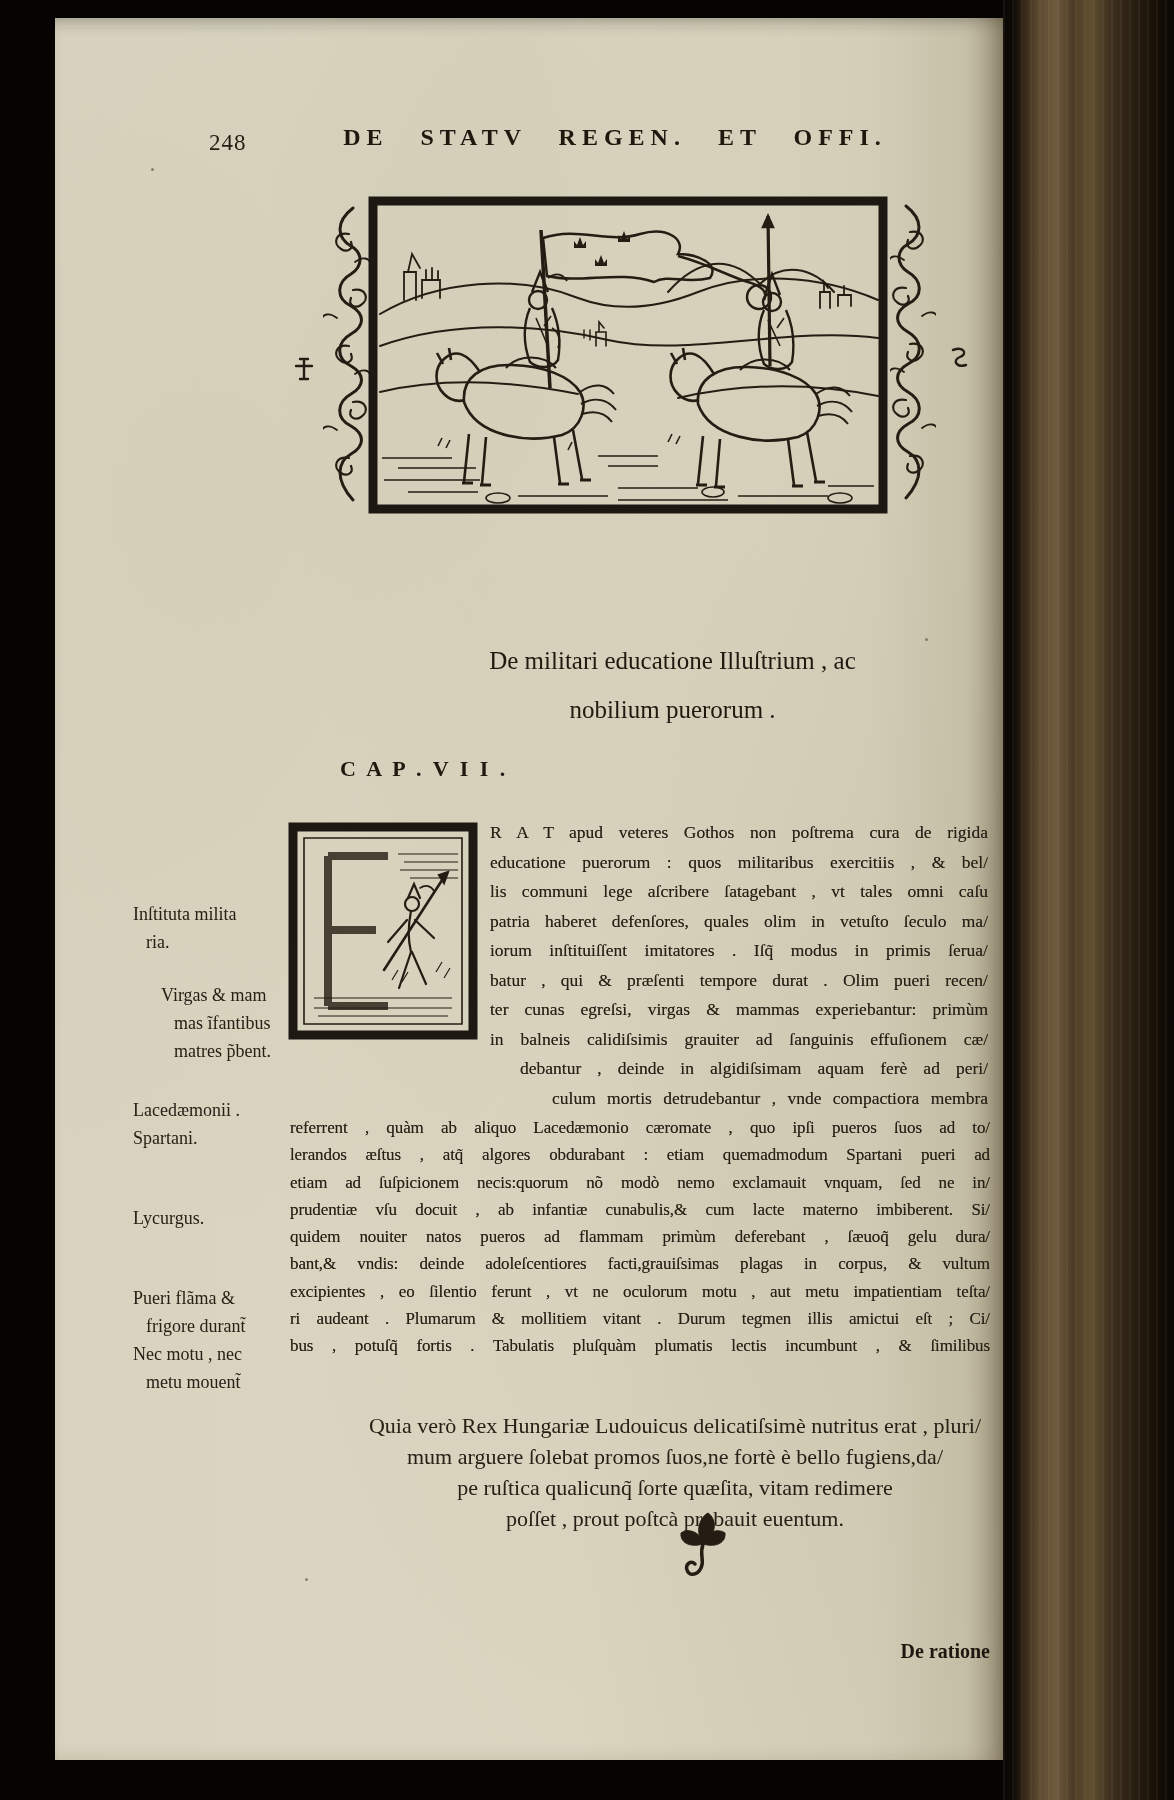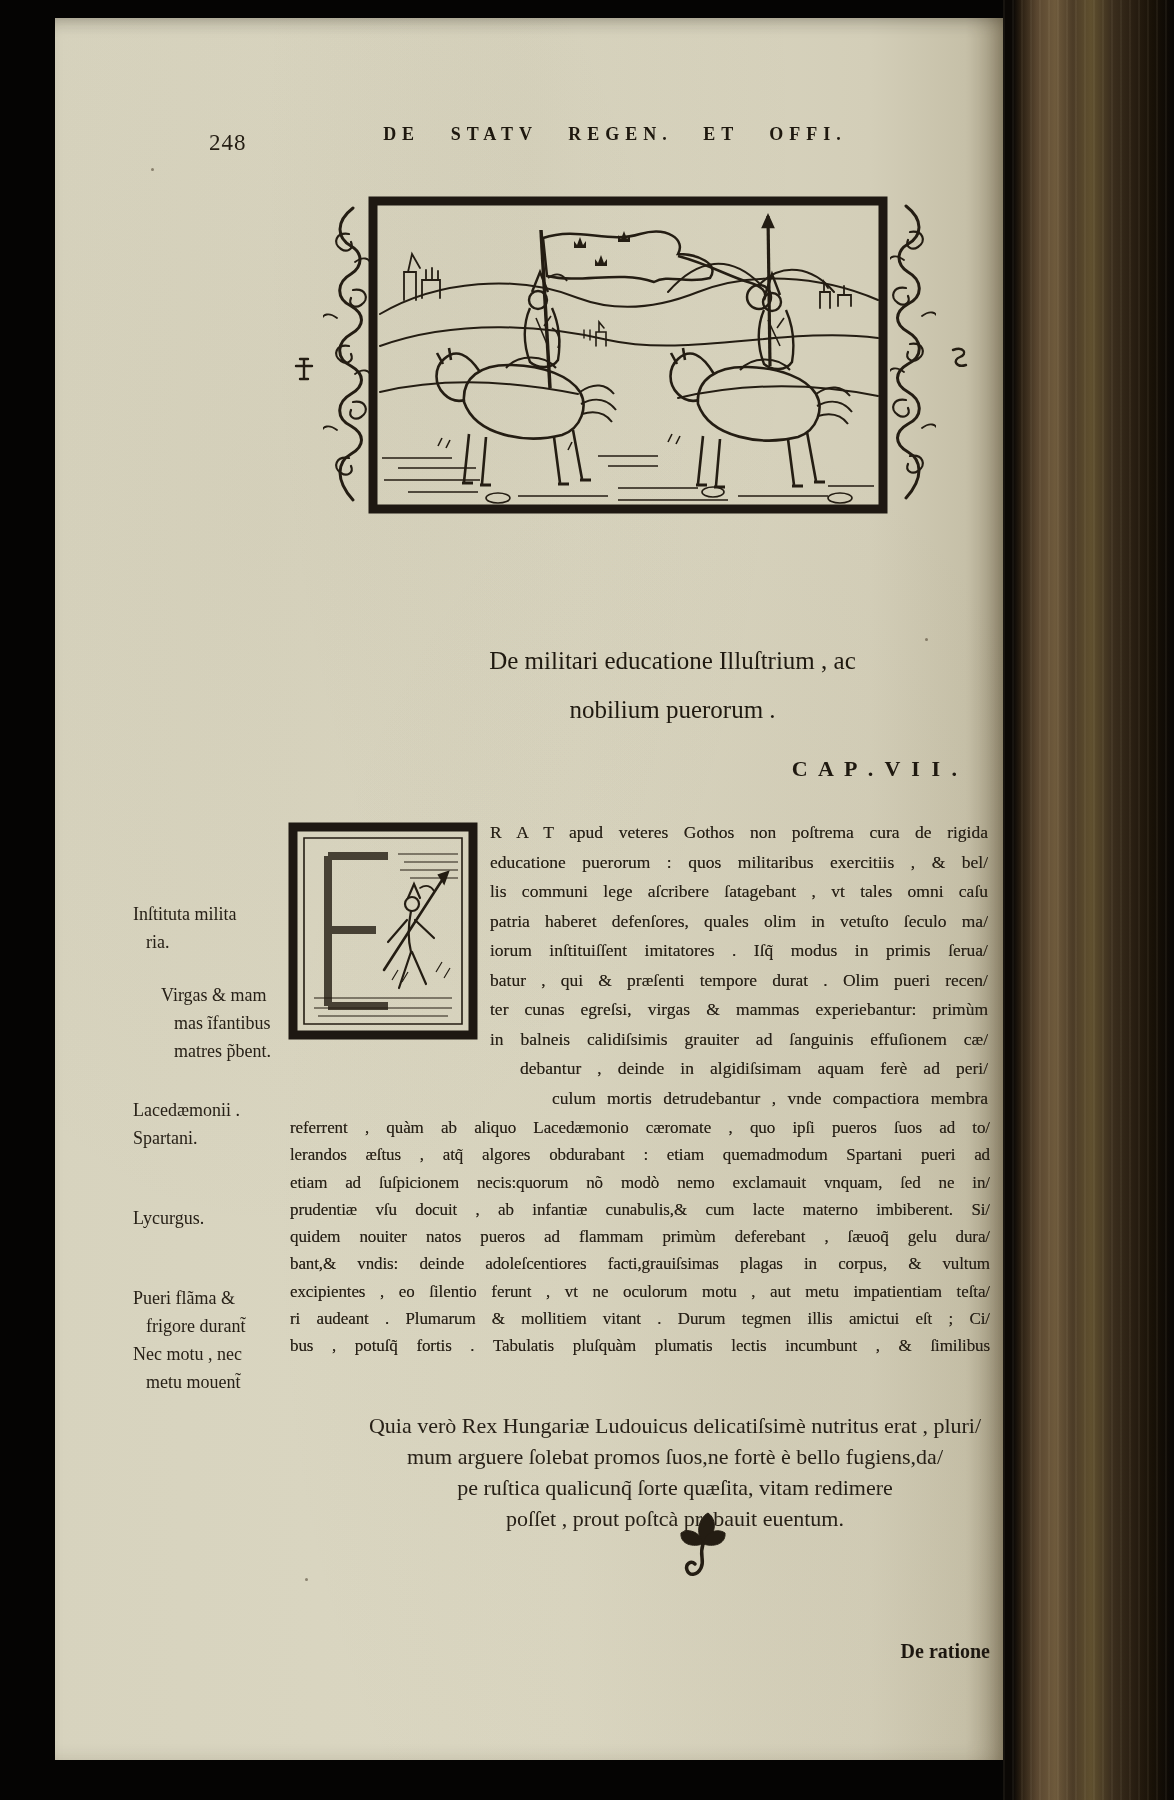--- a/index.html
+++ b/index.html
@@ -15,31 +15,31 @@
   .paper{position:absolute;left:55px;top:18px;width:948px;height:1742px;color:#262016;
     background:
       radial-gradient(ellipse at 22% 28%, rgba(125,112,78,0.05), transparent 42%),
       radial-gradient(ellipse at 70% 70%, rgba(125,112,78,0.07), transparent 48%),
       radial-gradient(ellipse at 50% 8%, rgba(110,100,70,0.06), transparent 40%),
       linear-gradient(90deg,#d7d3be 0%,#dbd7c2 55%,#d3ceb8 86%,#c6c0a8 96%,#aaa289 100%);
     box-shadow:inset -16px 0 26px -12px rgba(60,45,20,0.45), inset 0 12px 20px -14px rgba(0,0,0,0.35);}
   .ink{color:#241d13;}
   .folio{position:absolute;left:118px;top:112px;font-size:23px;letter-spacing:1px;margin-left:36px;}
   .running-header{position:absolute;left:260px;top:106px;width:600px;text-align:center;
-    font-size:18px;letter-spacing:6px;word-spacing:20px;font-weight:600;color:#1e180f;}
+    font-size:24px;letter-spacing:6px;word-spacing:20px;font-weight:600;color:#1e180f;}
   
   .wc-frame{position:absolute;left:313px;top:178px;width:520px;height:318px;}
   .orn-left{position:absolute;left:268px;top:186px;width:46px;height:300px;}
   .orn-right{position:absolute;left:835px;top:184px;width:46px;height:300px;transform:scaleX(-1);}
   .mark-left{position:absolute;left:238px;top:338px;width:22px;height:26px;}
   .mark-right{position:absolute;left:893px;top:326px;width:22px;height:26px;}
   svg *{vector-effect:non-scaling-stroke;}
   .chapter-title{position:absolute;left:285px;top:618px;width:665px;text-align:center;
     font-size:25px;line-height:49px;color:#1f1910;}
-  .cap-heading{position:absolute;left:285px;top:738px;width:620px;text-align:right;
+  .cap-heading{position:absolute;left:285px;top:738px;width:620px;text-align:left;
     font-size:22px;letter-spacing:3px;font-weight:600;color:#1f1910;}
   
   .mnote{position:absolute;left:78px;width:160px;font-size:18px;line-height:28px;color:#272017;}
   .mnote .cont{padding-left:13px;display:block;}
   .mn1{top:882px;} .mn2{top:963px;margin-left:28px;} .mn3{top:1078px;} .mn4{top:1186px;} .mn5{top:1228px;margin-top:38px;}
   
   .dropcap{position:absolute;left:233px;top:804px;width:190px;height:218px;}
   
   .bline{text-align:justify;text-align-last:justify;overflow:hidden;
     text-shadow:0 0 0.4px rgba(40,32,18,0.55);}

